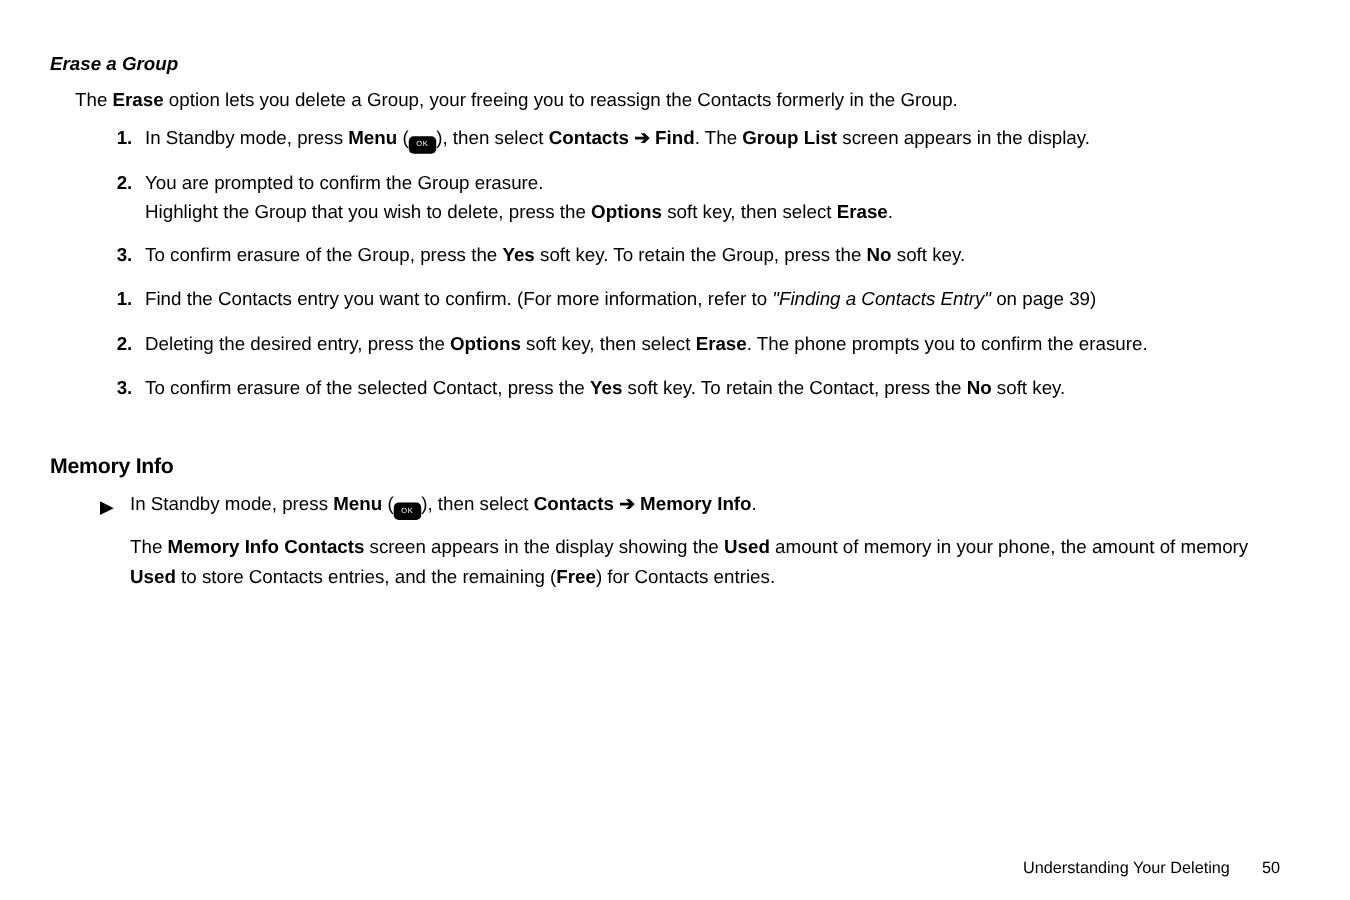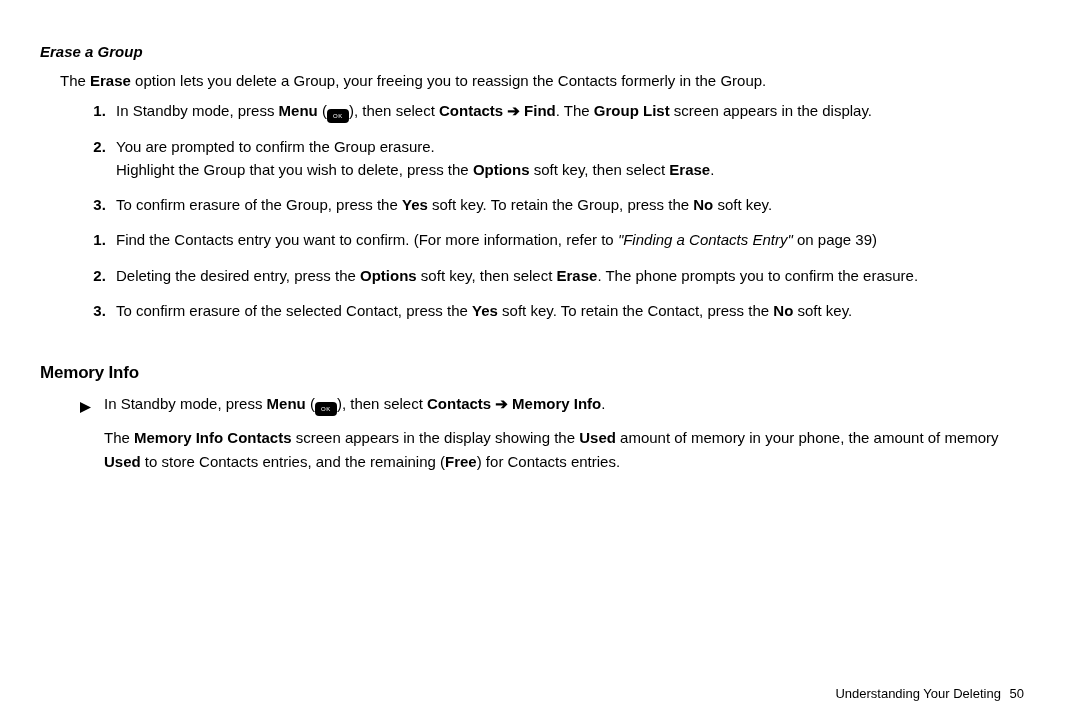--- a/index.html
+++ b/index.html
@@ -78,21 +78,21 @@
     letter-spacing: 0.5px;
   }
   .bold { font-weight: 700; }
   .ital-q { font-style: italic; }
   .footer {
     position: absolute;
     right: 56px;
     top: 686px;
     font-size: 13px;
   }
-  .footer .num { margin-left: 5px; }
+  .footer .num { margin-left: 22px; }
 </style>
 </head>
 <body>
 
 <div class="page">
 
   <div class="col">
     <h3 class="sub">Erase a Group</h3>
 
     <p class="intro">

